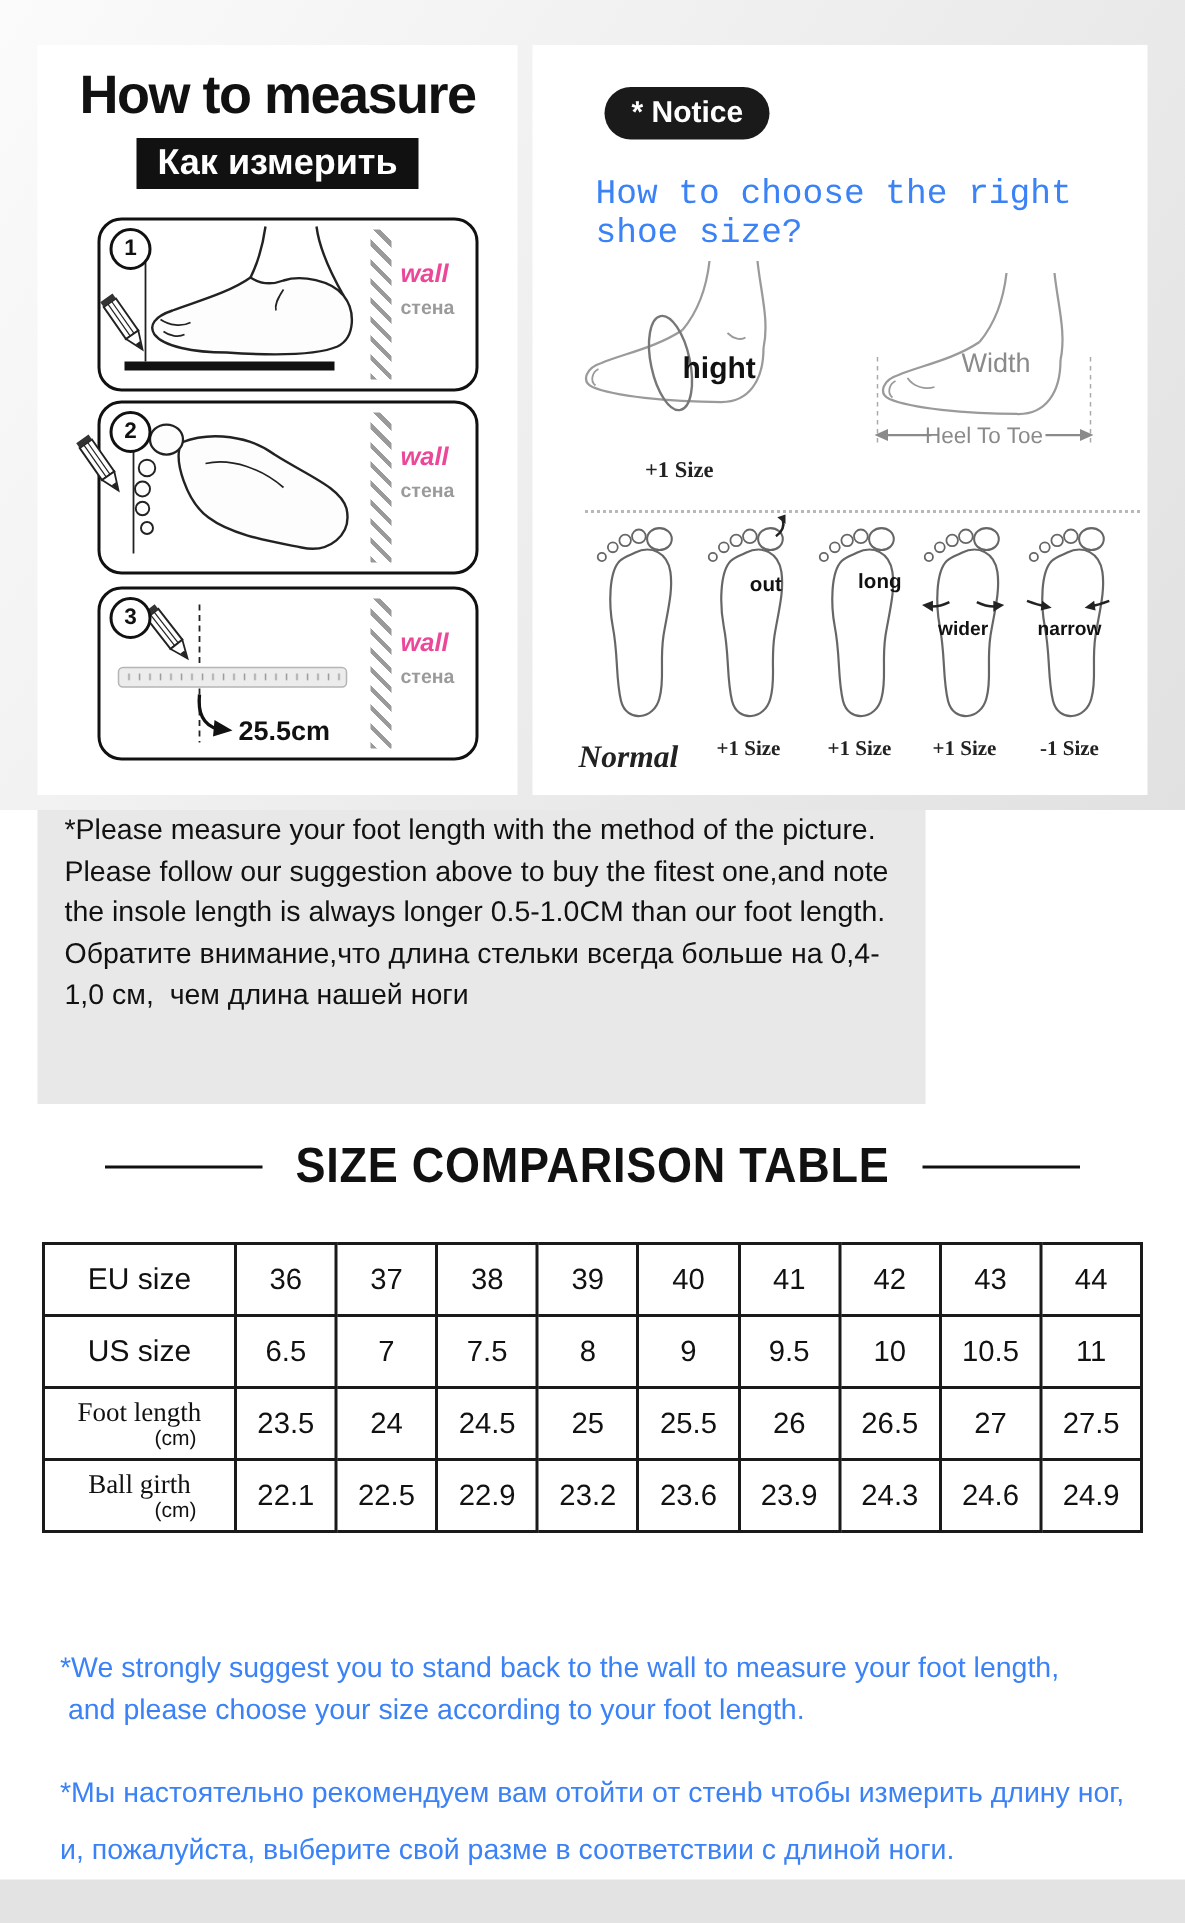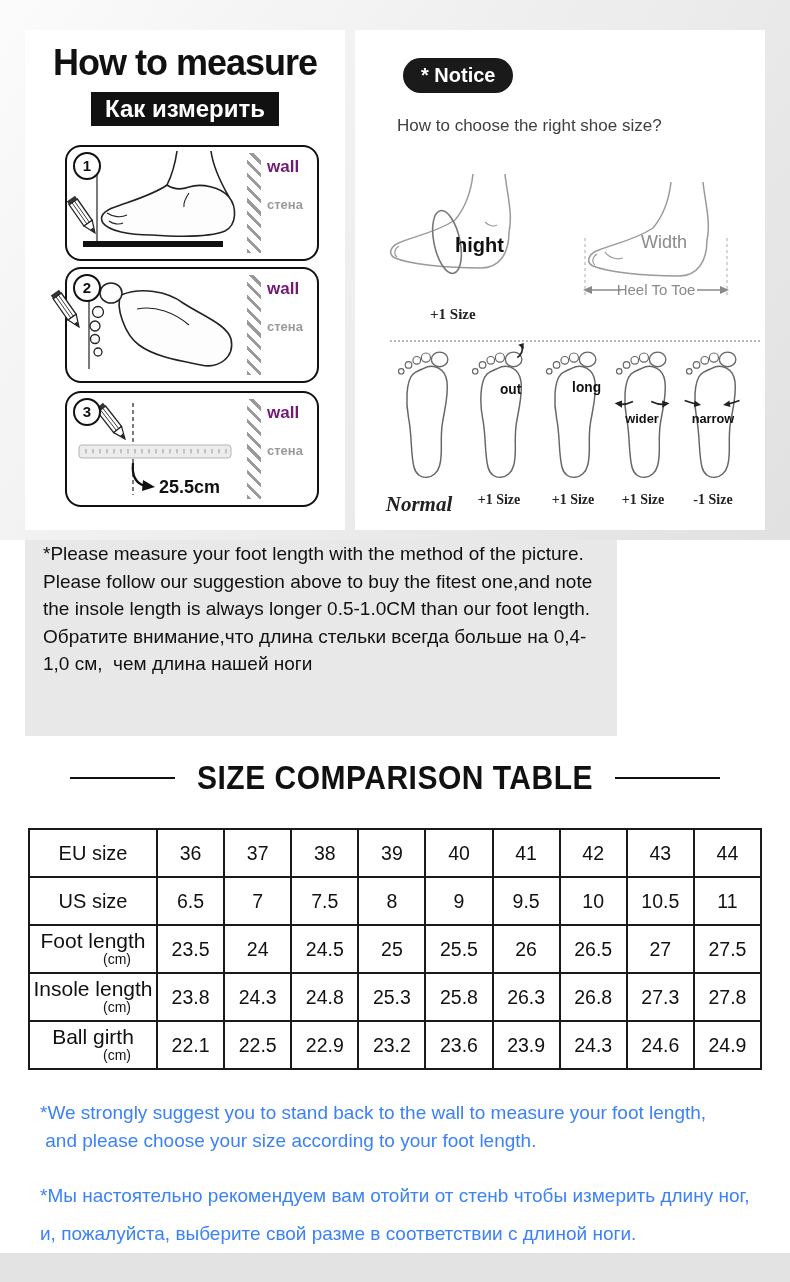--- a/index.html
+++ b/index.html
@@ -22,28 +22,28 @@
   #measure-subtitle span{display:inline-block;background:#111;color:#fff;
                  font-size:24px;font-weight:700;padding:3px 14px;}
 
   .panel{position:absolute;left:40px;width:250px;height:112px;
          border:2px solid #111;border-radius:16px;background:#fff;}
   .pnum{position:absolute;left:6px;top:5px;width:24px;height:24px;border:2px solid #111;
         border-radius:50%;text-align:center;line-height:24px;font-size:15px;font-weight:700;
         background:#fff;z-index:3;}
   .wall-stripe{position:absolute;left:180px;top:6px;width:14px;height:100px;
         background:repeating-linear-gradient(45deg,#9a9a9a 0 3px,#fff 3px 9px);}
-  .wall-en{position:absolute;left:200px;top:10px;font-size:17px;font-weight:700;color:#701a75;}
+  .wall-en{position:absolute;left:200px;top:26px;font-size:17px;font-weight:700;color:#ec4899;font-style:italic;}
   .wall-ru{position:absolute;left:200px;top:50px;font-size:13px;color:#9a9a9a;font-weight:700;}
   .panel svg{position:absolute;left:4px;top:4px;}
 
   
   #notice-pill{left:48px;top:28px;background:#1a1a1a;color:#fff;border-radius:20px;
                padding:6px 18px;font-size:20px;font-weight:700;}
-  #notice-question{left:42px;top:86px;font-size:17px;color:#404040;}
+  #notice-question{left:42px;top:86px;font-size:23px;color:#3b82f6;font-family:Liberation Mono, monospace;}
   .diag-caption{font-family:"Liberation Serif",serif;font-weight:700;font-size:15px;color:#222;}
   #diag1-caption{left:75px;top:276px;}
   #toe-dotted-line{left:35px;top:310px;width:370px;height:0;border-top:2px dotted #b8b8b8;}
   .footprint{position:absolute;top:316px;width:64px;height:142px;}
   .fp-caption{position:absolute;top:462px;width:72px;text-align:center;
               font-family:"Liberation Serif",serif;font-weight:700;font-size:14px;color:#222;}
   #fp-caption-0{font-style:italic;font-size:21px;font-weight:600;}
 
   
   #info-box{left:25px;top:540px;width:592px;height:196px;background:#e8e8e8;}
@@ -56,21 +56,21 @@
   
   #size-heading-row{left:25px;top:755px;width:740px;height:46px;display:flex;
                     align-items:center;justify-content:center;gap:22px;}
   .heading-line{width:105px;height:2px;background:#111;}
   #size-heading{font-size:30px;font-weight:700;letter-spacing:0.5px;transform:scaleY(1.1);}
 
   #size-table{left:28px;top:828px;width:734px;border-collapse:collapse;table-layout:fixed;}
   #size-table td{border:2px solid #1a1a1a;text-align:center;vertical-align:middle;
                  height:46px;font-size:19.5px;color:#111;background:#fff;padding:0;}
   #size-table td.lbl{font-size:20px;margin-top:19px;}
-  .lbl-main{display:block;font-size:21px;line-height:1.05;}
+  .lbl-main{display:block;font-size:18px;line-height:1.05;font-family:Liberation Serif, serif;}
   .lbl-sub{display:block;font-size:14px;line-height:1.1;padding-left:48px;}
 
   
   .note-line{position:absolute;left:40px;width:720px;font-size:19px;color:#3b82f6;
              white-space:pre-wrap;}
   #note-en1{top:1102px;}
   #note-en2{top:1130px;}
   #note-ru1{top:1185px;}
   #note-ru2{top:1213px;margin-top:10px;}
 
@@ -329,35 +329,20 @@
     <td>24.5</td>
     <td>25</td>
     <td>25.5</td>
     <td>26</td>
     <td>26.5</td>
     <td>27</td>
     <td>27.5</td>
   </tr>
   <tr>
     <td class="lbl">
-      <span class="lbl-main">Insole length</span>
-      <span class="lbl-sub">(cm)</span>
-    </td>
-    <td>23.8</td>
-    <td>24.3</td>
-    <td>24.8</td>
-    <td>25.3</td>
-    <td>25.8</td>
-    <td>26.3</td>
-    <td>26.8</td>
-    <td>27.3</td>
-    <td>27.8</td>
-  </tr>
-  <tr>
-    <td class="lbl">
       <span class="lbl-main">Ball girth</span>
       <span class="lbl-sub">(cm)</span>
     </td>
     <td>22.1</td>
     <td>22.5</td>
     <td>22.9</td>
     <td>23.2</td>
     <td>23.6</td>
     <td>23.9</td>
     <td>24.3</td>

